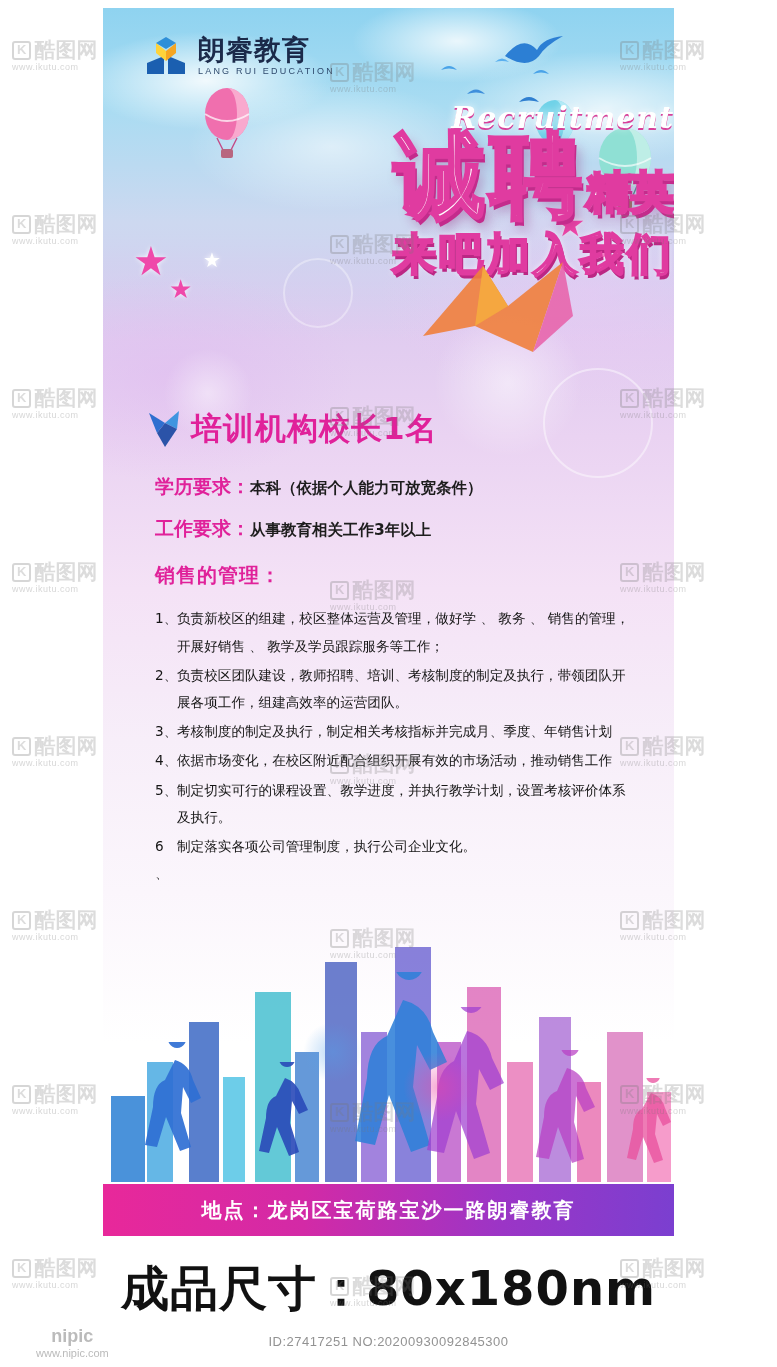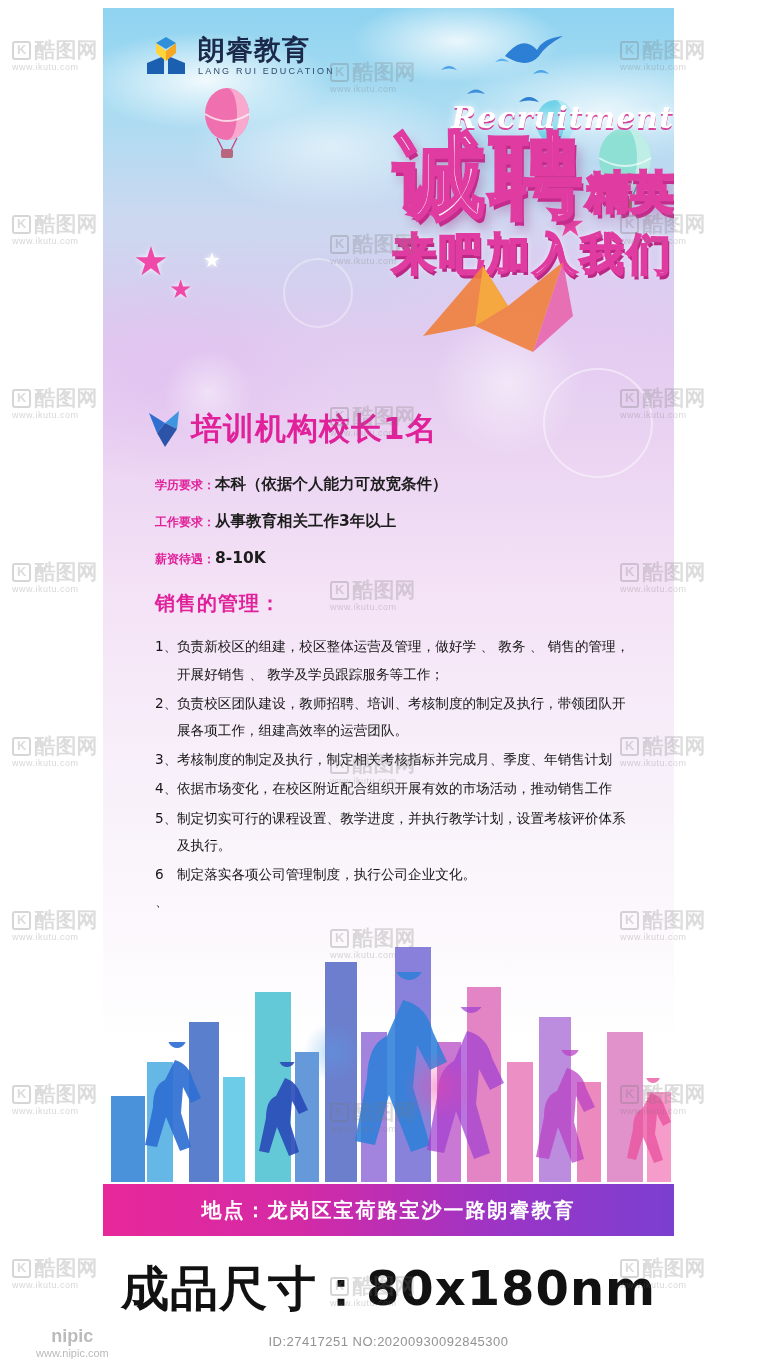--- a/index.html
+++ b/index.html
@@ -154,21 +154,21 @@
   .job-title {
     font-family: "DejaVu Sans", sans-serif;
     font-size: 31px; font-weight: bold;
     color: #e0219a;
     letter-spacing: 1px;
   }
   .meta { margin-top: 24px; padding-left: 52px; }
   .meta-row { margin-bottom: 17px; font-size: 15.5px; line-height: 1.3; }
   .meta-key {
     font-family: "DejaVu Sans", sans-serif;
-    color: #e0219a; font-weight: bold; font-size: 12px;
+    color: #e0219a; font-weight: bold; font-size: 19px;
   }
   .meta-val {
     font-family: "DejaVu Sans", sans-serif;
     color: #1d1d1d; font-weight: bold; font-size: 15.5px;
   }
   .req-title {
     margin-top: 22px; padding-left: 52px;
     font-family: "DejaVu Sans", sans-serif;
     font-size: 20px; font-weight: bold; color: #e0219a;
     letter-spacing: 1px;
@@ -337,23 +337,20 @@
         </svg>
         <div class="job-title">培训机构校长1名</div>
       </div>
 
       <div class="meta">
         <div class="meta-row">
           <span class="meta-key">学历要求：</span><span class="meta-val">本科（依据个人能力可放宽条件）</span>
         </div>
         <div class="meta-row">
           <span class="meta-key">工作要求：</span><span class="meta-val">从事教育相关工作3年以上</span>
-        </div>
-        <div class="meta-row">
-          <span class="meta-key">薪资待遇：</span><span class="meta-val">8-10K</span>
         </div>
       </div>
 
       <div class="req-title">销售的管理：</div>
 
       <div class="req-list">
         <div class="req-item">
           <span class="req-num">1、</span>
           <span class="req-text">负责新校区的组建，校区整体运营及管理，做好学 、 教务 、 销售的管理，开展好销售 、 教学及学员跟踪服务等工作；</span>
         </div>

